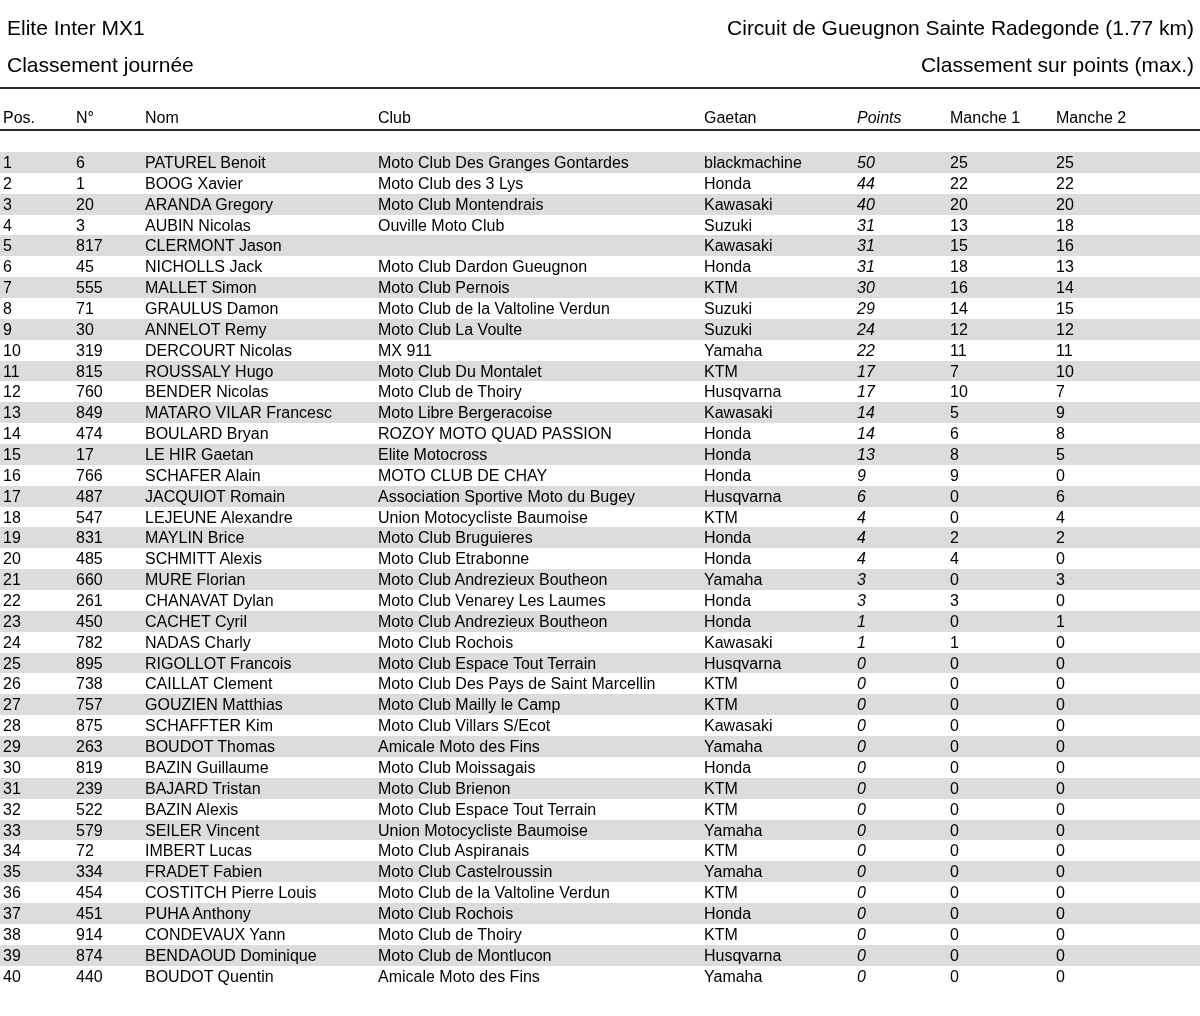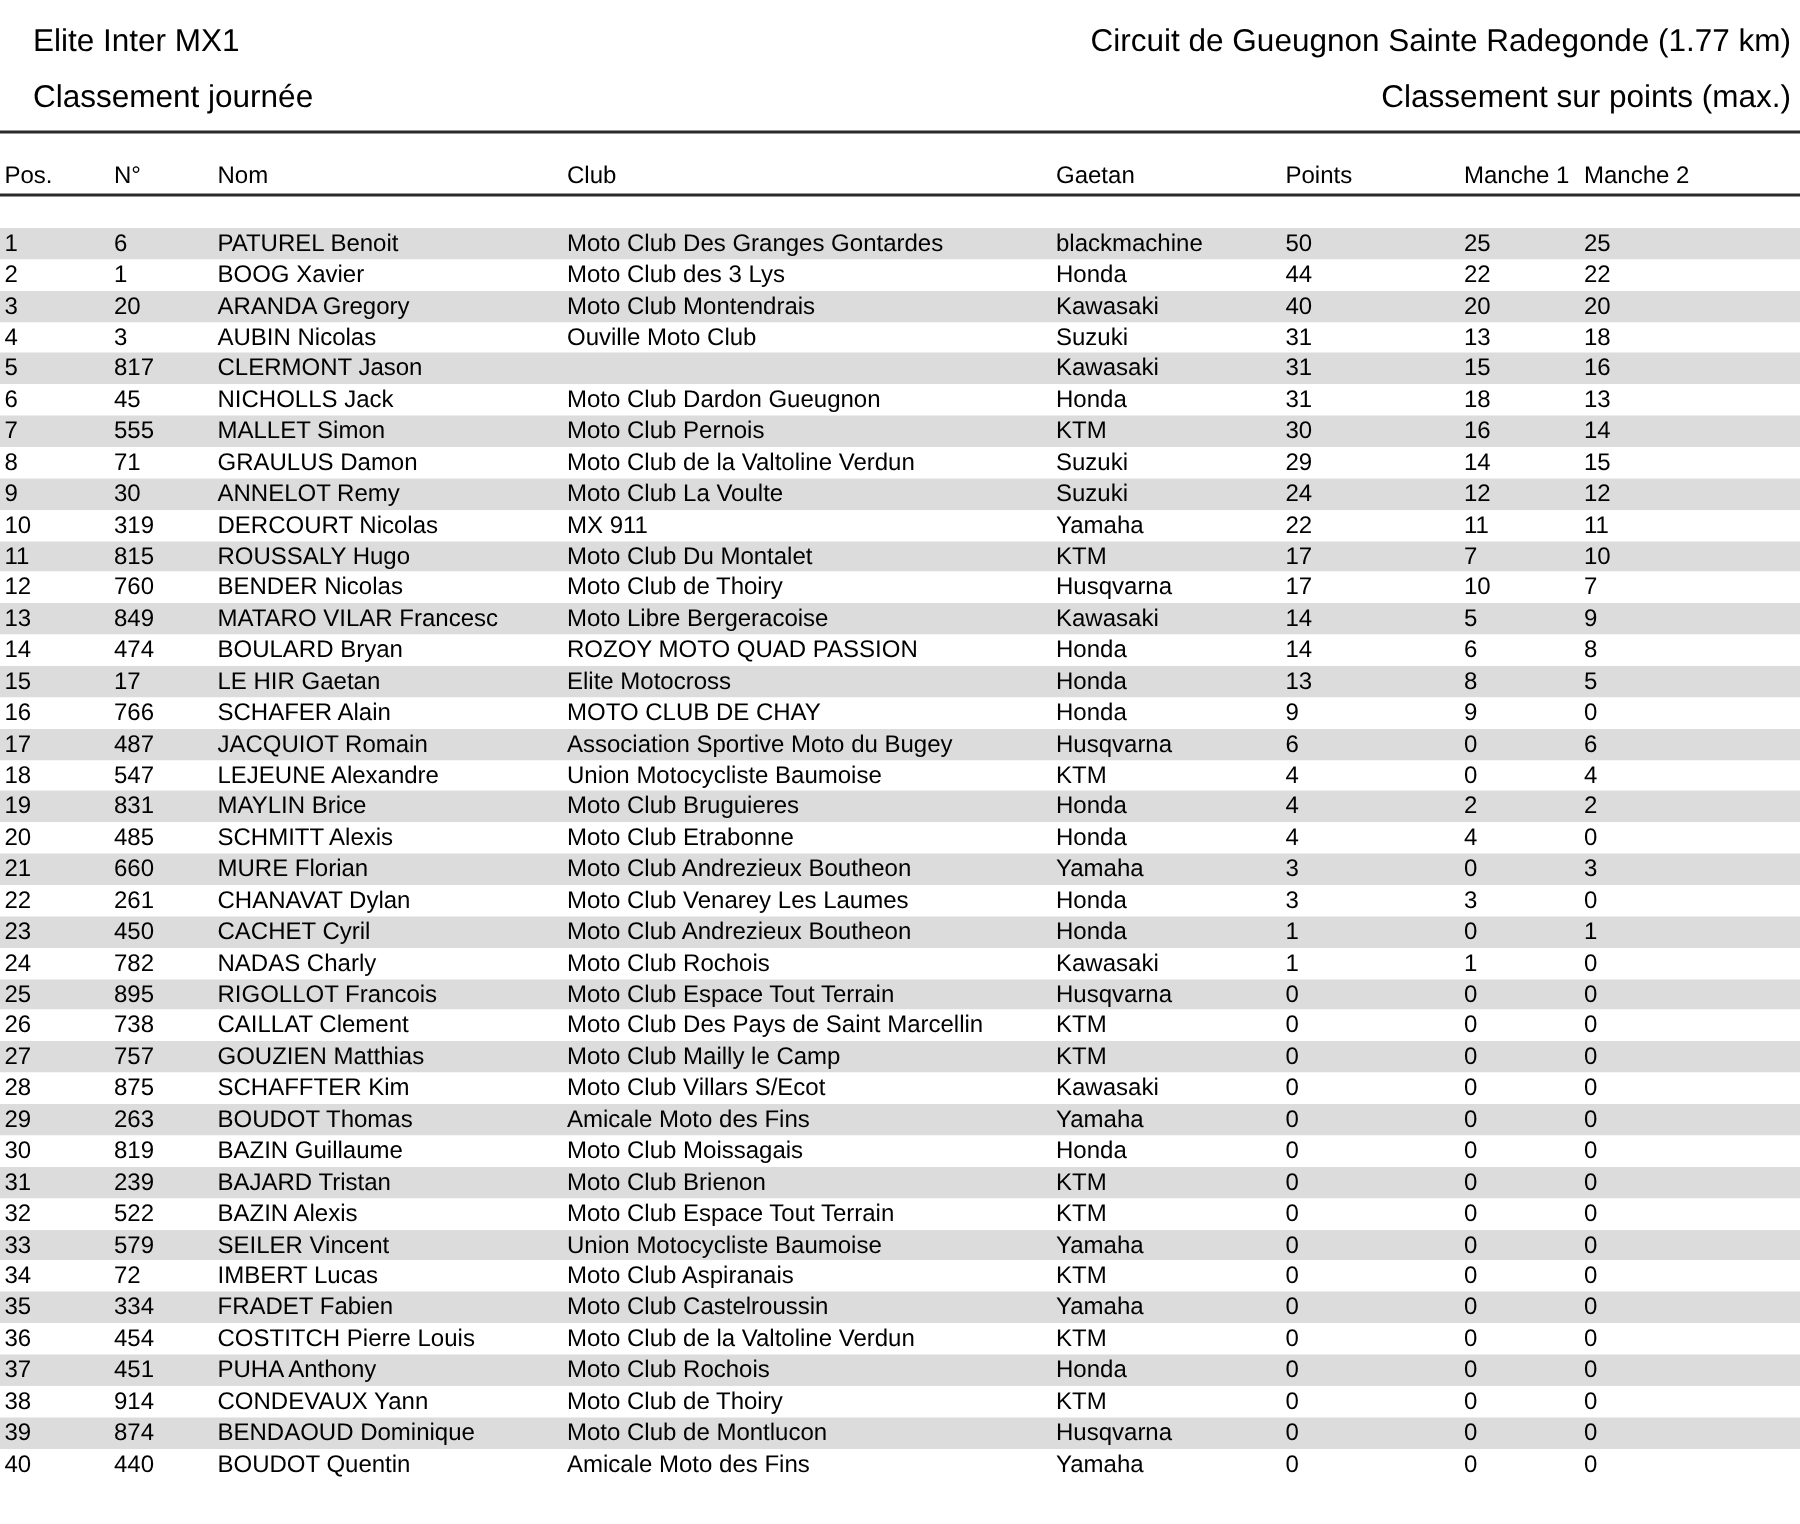--- a/index.html
+++ b/index.html
@@ -10,21 +10,21 @@
     body {
       width: 1200px;
       height: 1016px;
       position: relative;
       overflow: hidden;
       font-family: "Liberation Sans", sans-serif;
       color: #000000;
     }
     .hdr-line {
       position: absolute;
-      left: 22px;
+      left: 7px;
       font-size: 21px;
       line-height: 24px;
       white-space: nowrap;
     }
     .hdr-right {
       position: absolute;
       right: 6px;
       font-size: 21px;
       line-height: 24px;
       white-space: nowrap;
@@ -57,22 +57,22 @@
     .cell {
       position: absolute;
       top: 0;
       white-space: nowrap;
     }
     .c-pos { left: 3px; }
     .c-num { left: 76px; }
     .c-name { left: 145px; }
     .c-club { left: 378px; }
     .c-brand { left: 704px; }
-    .c-pts { left: 857px; }
-    .c-m1 { left: 976px; }
+    .c-pts { left: 857px; font-style: italic; }
+    .c-m1 { left: 950px; }
     .c-m2 { left: 1056px; }
 
     #rows {
       position: absolute;
       top: 152px;
       left: 0;
       width: 1200px;
     }
     .row {
       position: relative;

